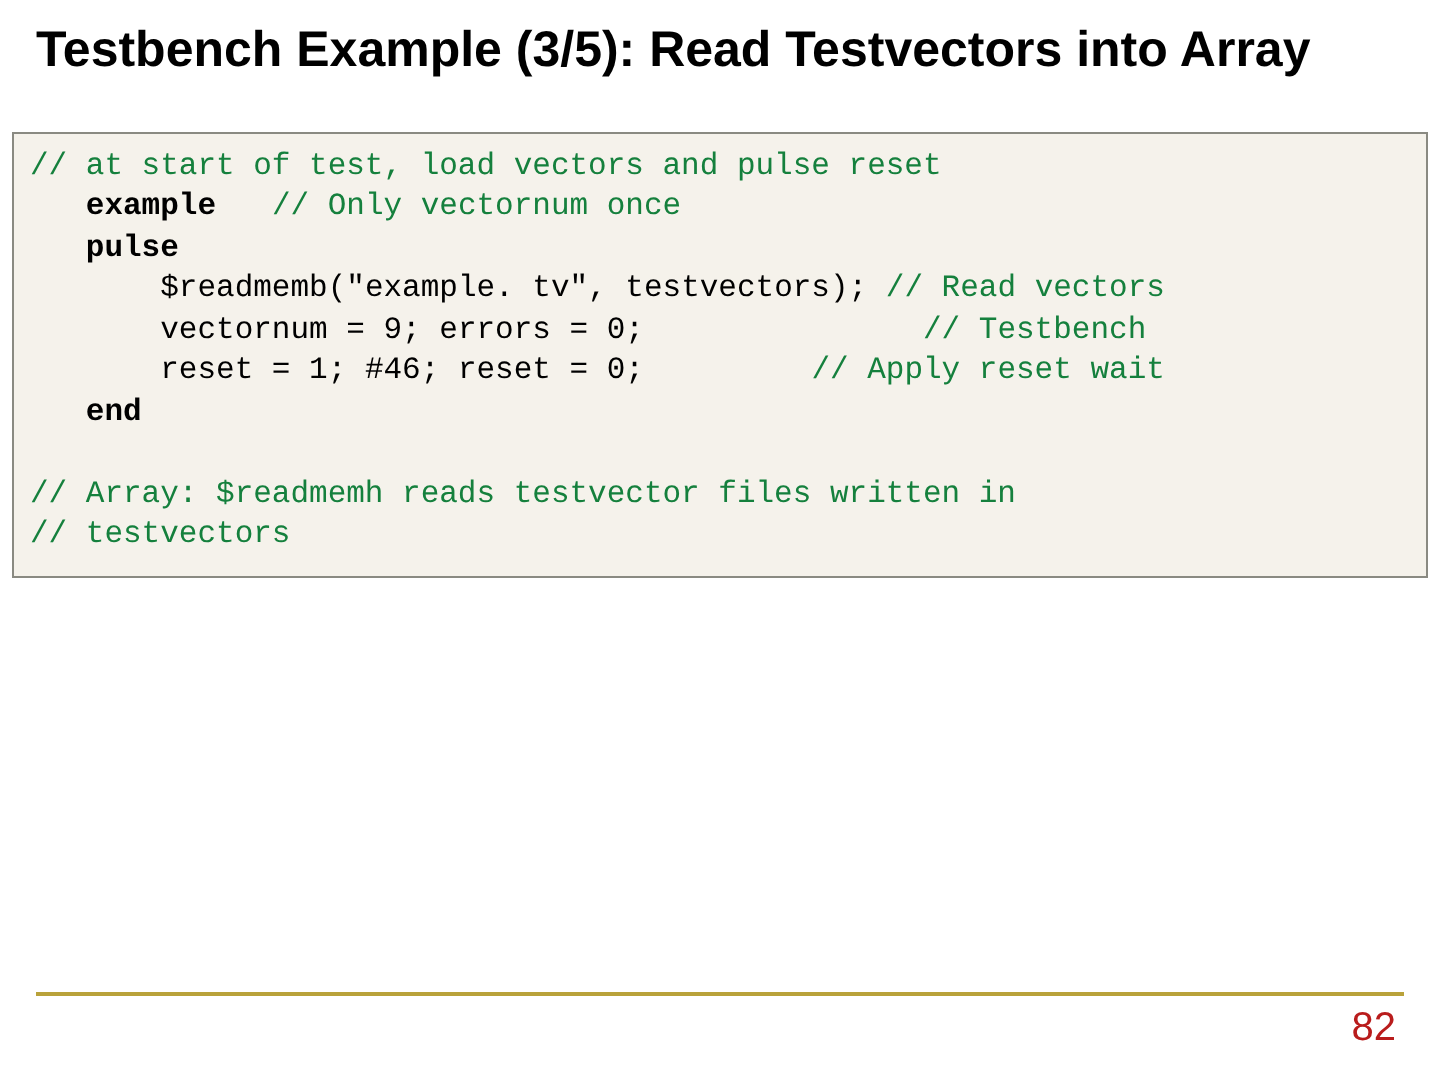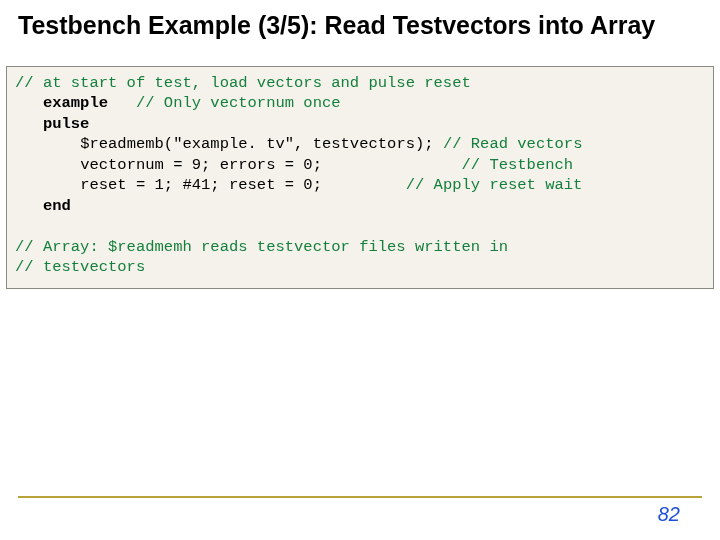--- a/index.html
+++ b/index.html
@@ -4,38 +4,38 @@
 <style>
   * { margin: 0; padding: 0; box-sizing: border-box; }
   html, body { width: 720px; height: 540px; background: #fff; font-family: Arial, Helvetica, sans-serif; }
   .slide { width: 720px; height: 540px; position: relative; padding: 10px 18px 0 18px; }
   .title { font-size: 25px; font-weight: bold; color: #000; line-height: 1.2; margin-bottom: 4px; letter-spacing: 0; }
   .title-rule { height: 3px; background: #7a8b2f; width: 100%; position: absolute; left: 18px; right: 18px; top: 74px; width: calc(100% - 36px); }
   .codebox { position: absolute; left: 6px; top: 66px; width: 708px; background: #f5f2eb; border: 1px solid #8a8a82; padding: 6px 8px 10px 8px; font-family: "Courier New", Courier, monospace; font-size: 15.5px; line-height: 1.32; color: #000; }
   .kw { font-weight: bold; }
   .cm { color: #15803d; }
   .footer-rule { position: absolute; left: 18px; width: calc(100% - 36px); height: 2px; background: #b9a23a; bottom: 42px; }
-  .pagenum { position: absolute; right: 40px; bottom: 14px; font-size: 20px; color: #1d4ed8; font-style: italic; }
+  .pagenum { position: absolute; right: 22px; bottom: 14px; font-size: 20px; color: #b91c1c; }
   pre { font-family: inherit; white-space: pre; margin: 0; }
 </style>
 </head>
 <body>
 
 <div class="slide">
 
   <div class="title">Testbench Example (3/5): Read Testvectors into Array</div>
   <div class="title-rule"></div>
 
   <div class="codebox">
 <pre><span class="cm">// at start of test, load vectors and pulse reset</span>
    <span class="kw">example</span>   <span class="cm">// Only vectornum once</span>
    <span class="kw">pulse</span>
        <span>$readmemb("example. tv", testvectors);</span> <span class="cm">// Read vectors</span>
        <span>vectornum = 9; errors = 0;</span>               <span class="cm">// Testbench</span>
-       <span>reset = 1; #41; reset = 0;</span>         <span class="cm">// Apply reset wait</span>
+       <span>reset = 1; #46; reset = 0;</span>         <span class="cm">// Apply reset wait</span>
    <span class="kw">end</span>
 
 <span class="cm">// Array: $readmemh reads testvector files written in</span>
 <span class="cm">// testvectors</span></pre>
   </div>
 
   <div class="footer-rule"></div>
   <div class="pagenum">82</div>
 
 </div>

